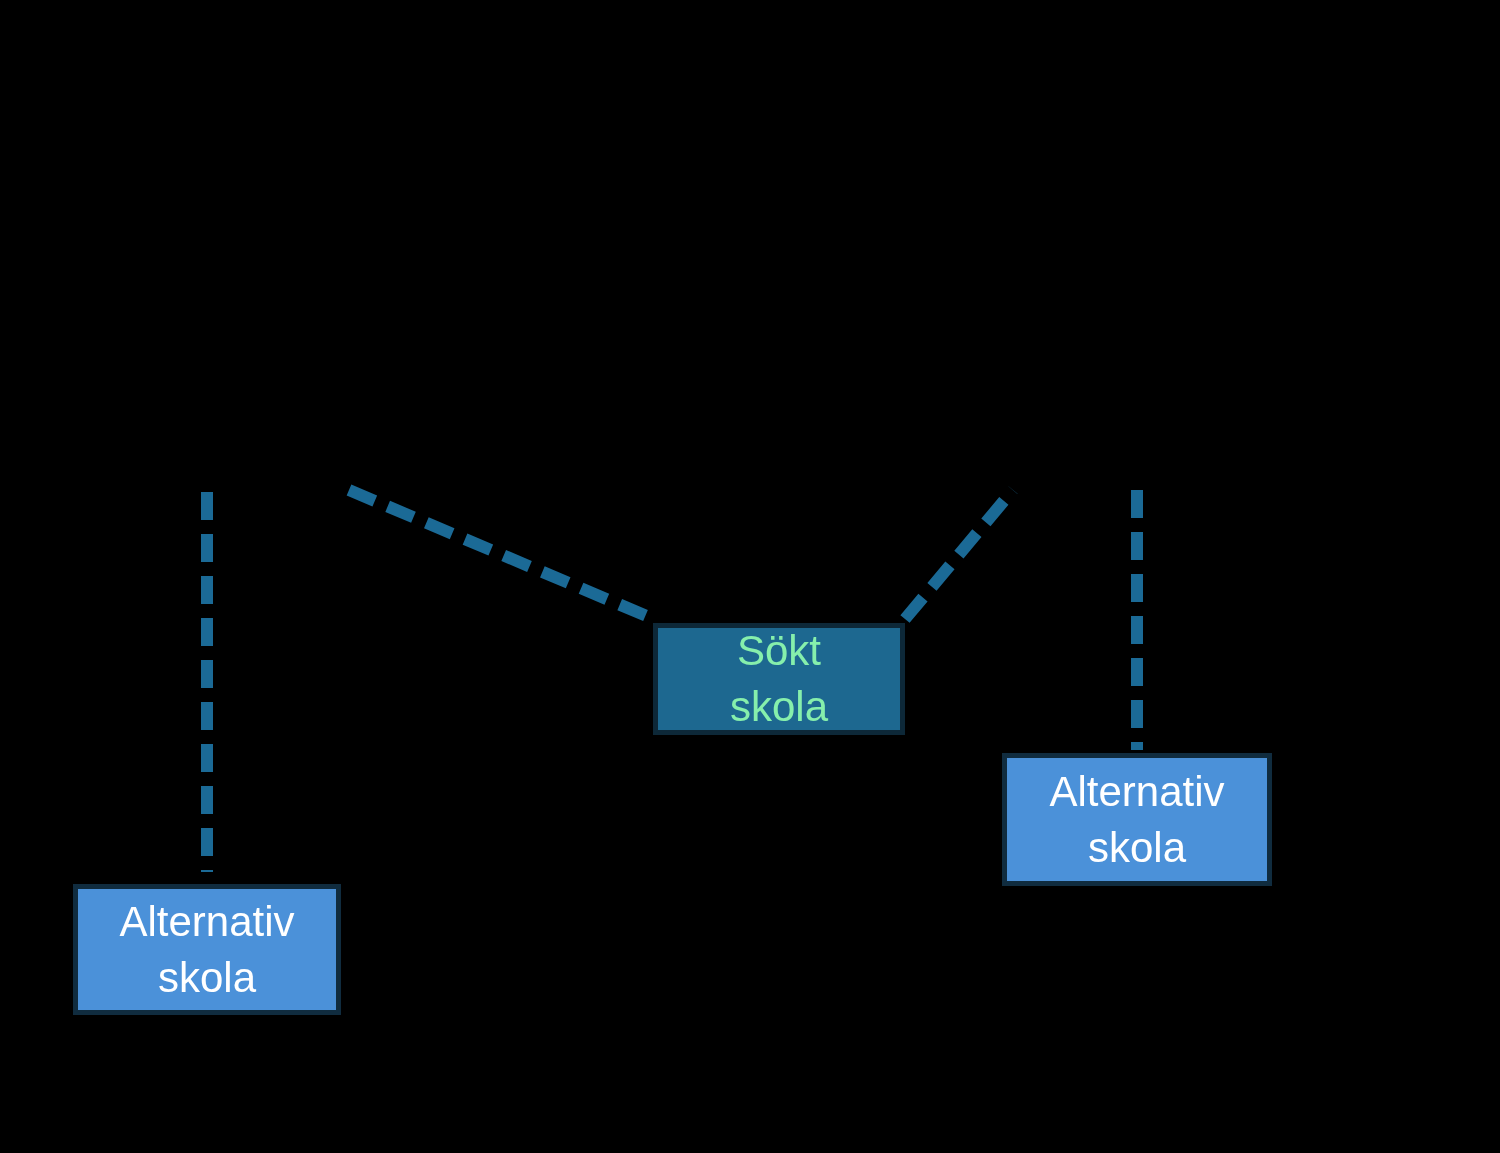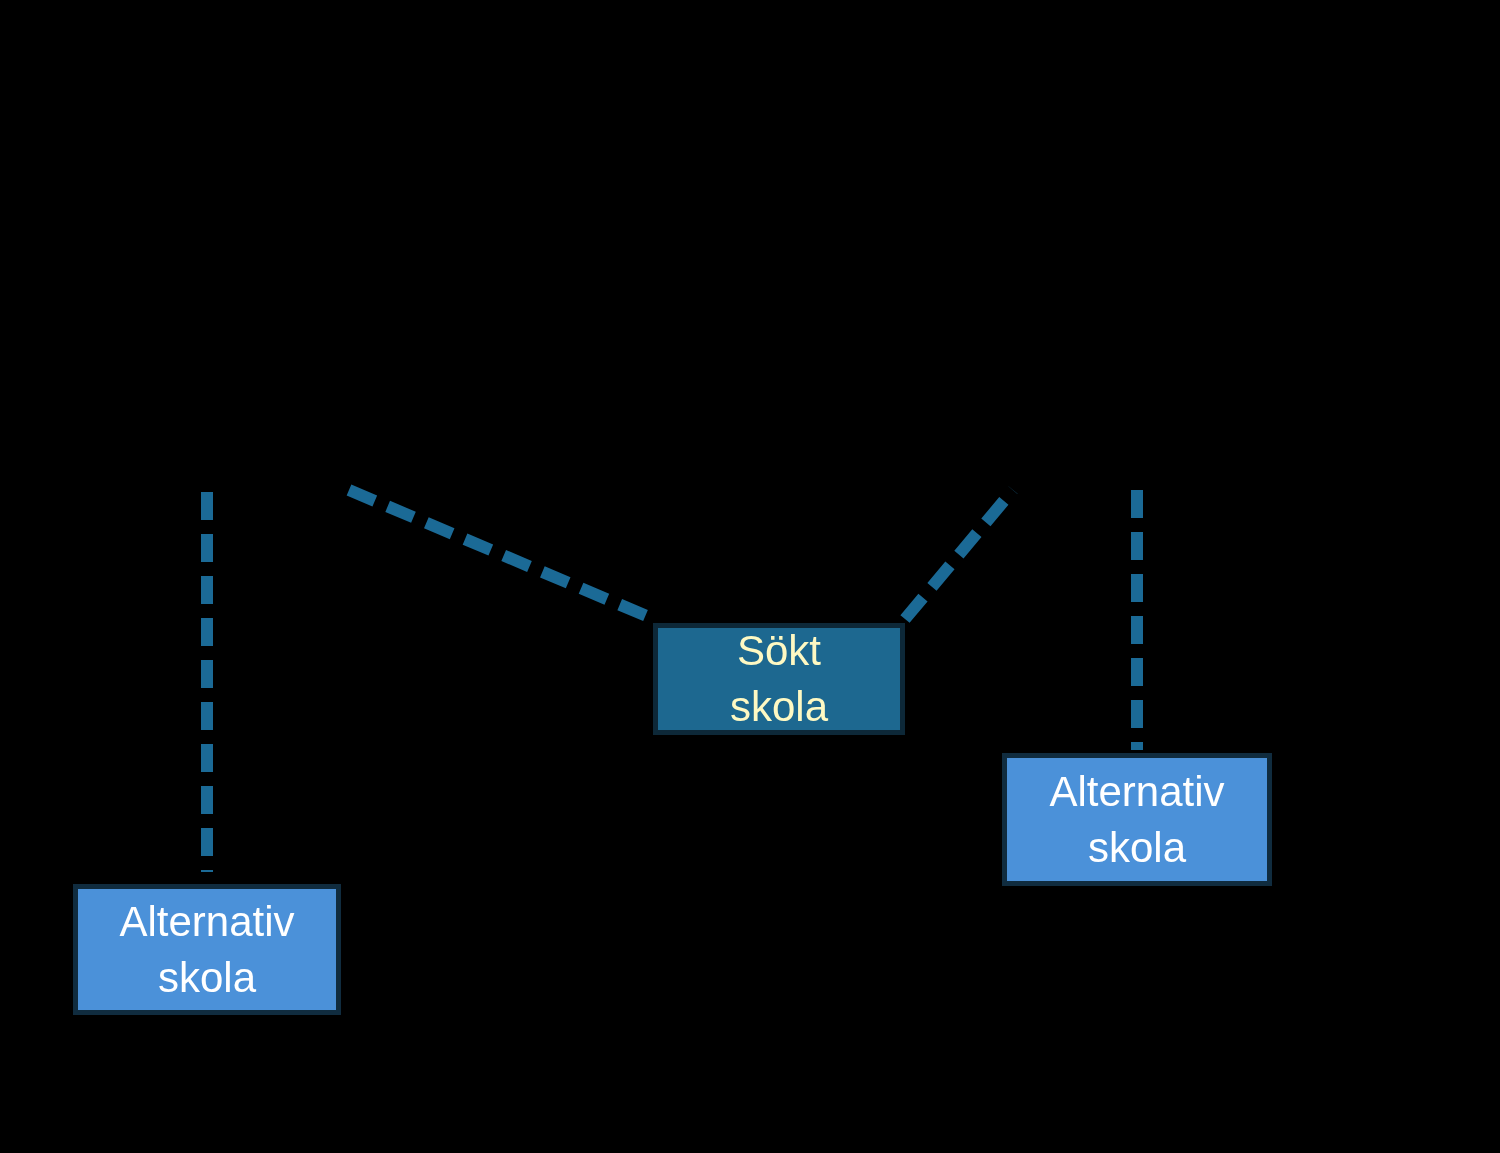--- a/index.html
+++ b/index.html
@@ -43,21 +43,21 @@
 <body style="background: rgb(0, 0, 0);">
 
 <div class="canvas" style="background: rgb(0, 0, 0);">
   <svg class="connector-layer" viewBox="0 0 1500 1153" xmlns="http://www.w3.org/2000/svg">
       <line x1="207" y1="492" x2="207" y2="872" stroke="#1b6a96" stroke-width="12" stroke-dasharray="28 14" stroke-linecap="butt"></line>
       <line x1="349" y1="490" x2="656" y2="620" stroke="#1b6a96" stroke-width="12" stroke-dasharray="28 14" stroke-linecap="butt"></line>
       <line x1="905" y1="619" x2="1013" y2="490" stroke="#1b6a96" stroke-width="12" stroke-dasharray="28 14" stroke-linecap="butt"></line>
       <line x1="1137" y1="490" x2="1137" y2="750" stroke="#1b6a96" stroke-width="12" stroke-dasharray="28 14" stroke-linecap="butt"></line>
     </svg>
 
-  <div class="node" style="left: 653px; top: 623px; width: 252px; height: 112px; background: rgb(29, 104, 144); border-color: rgb(13, 40, 56); color: #fef9c3;">
+  <div class="node" style="left: 653px; top: 623px; width: 252px; height: 112px; background: rgb(29, 104, 144); border-color: rgb(13, 40, 56); color: #86efac;">
     <span class="line">Sökt</span>
     <span class="line">skola</span>
   </div>
 
   <div class="node" style="left: 1002px; top: 753px; width: 270px; height: 133px; background: rgb(75, 145, 217); border-color: rgb(16, 44, 63); color: rgb(255, 255, 255);">
     <span class="line">Alternativ</span>
     <span class="line">skola</span>
   </div>
 
   <div class="node" style="left: 73px; top: 884px; width: 268px; height: 131px; background: rgb(75, 145, 217); border-color: rgb(16, 44, 63); color: rgb(255, 255, 255);">

